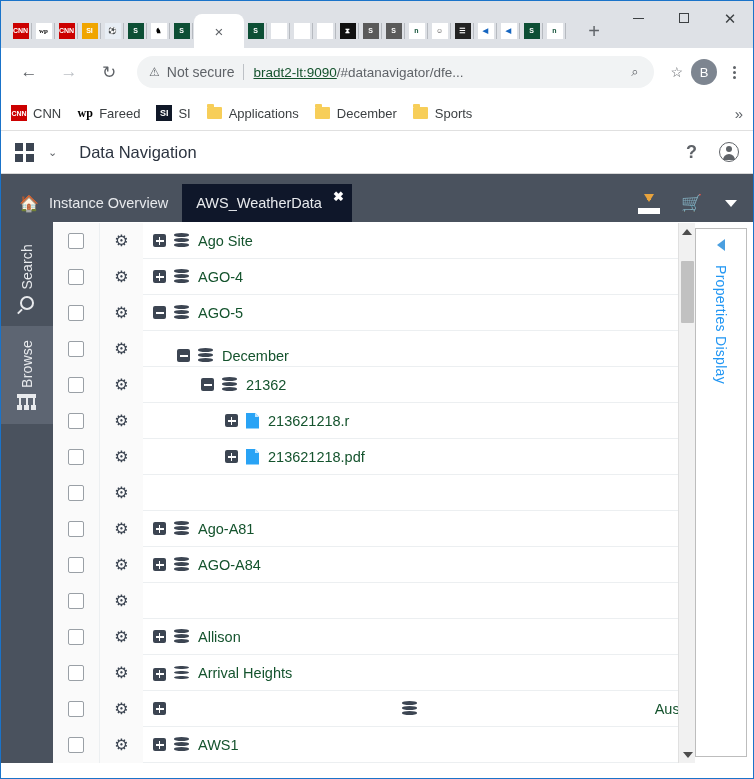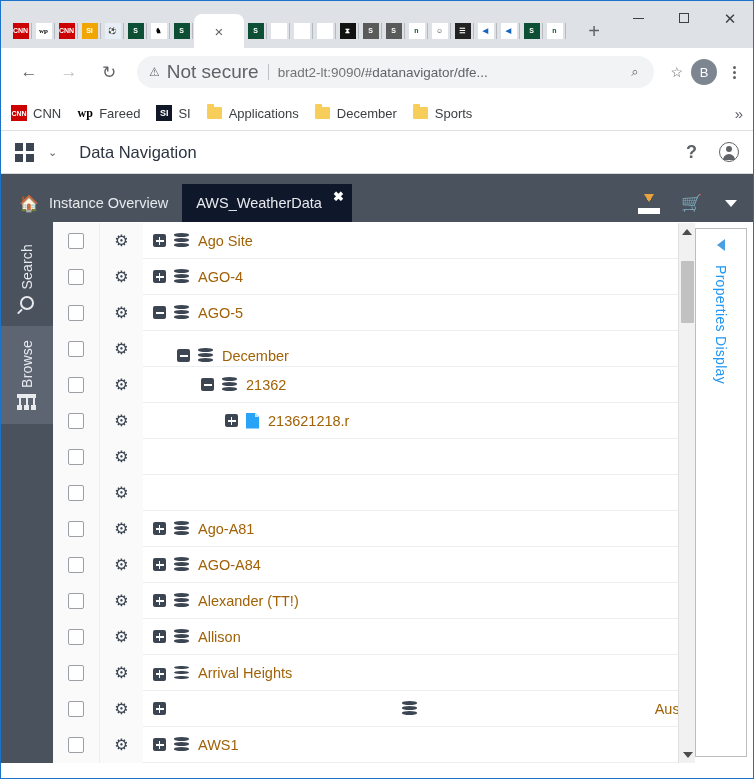--- a/index.html
+++ b/index.html
@@ -98,24 +98,24 @@
     border-radius: 50%;
   }
   .navbtn.disabled { color: #bdc1c6; }
   .omnibox {
     flex: 1; height: 32px; margin: 0 6px 0 8px;
     background: #f1f3f4; border-radius: 16px;
     display: flex; align-items: center; padding: 0 12px;
     overflow: hidden;
   }
   .warn-ico { font-size: 12px; color:#5f6368; margin-right: 7px; }
-  .notsecure { font-size: 19px; color: #5f6368; white-space: nowrap; }
+  .notsecure { font-size: 14px; color: #5f6368; white-space: nowrap; }
   .vbar { width:1px; height:16px; background:#bdc1c6; margin: 0 9px; }
   .urltext { font-size: 13.5px; color: #5f6368; white-space: nowrap; overflow: hidden; }
-  .urltext .host { color: #737373; }
+  .urltext .host { color: #14532d; text-decoration: underline; }
   .omni-right { display:flex; align-items:center; margin-left:auto; }
   .zoomico { font-size: 13px; color:#5f6368; padding: 0 4px; }
   .starico { font-size: 14px; color:#5f6368; padding: 0 2px; margin-left: 8px; }
   .avatar {
     width: 26px; height: 26px; border-radius:50%;
     background: #7d8590; color:#fff; font-size: 13px;
     display:flex; align-items:center; justify-content:center;
     margin: 0 6px;
   }
   .kebab { width: 22px; display:flex; flex-direction:column; align-items:center; gap:2px; }
@@ -264,21 +264,21 @@
   .dbico i:nth-child(3){ top:10.4px; }
   .fileico {
     width: 13px; height: 16px; background:#29a3f5; flex:none; margin-right: 9px;
     position: relative;
     clip-path: polygon(0 0, 68% 0, 100% 26%, 100% 100%, 0 100%);
   }
   .fileico::after {
     content:""; position:absolute; right:0; top:0; width:32%; height:26%;
     background:#bfe6ff;
   }
-  .tlabel { font-size: 14.5px; color:#a16207; white-space:nowrap; }
+  .tlabel { font-size: 14.5px; color:#14532d; white-space:nowrap; }
 
   
   .vscroll {
     position:absolute; right:0; top:0; width:17px; height:100%;
     background:#f1f1f1; border-left:1px solid #e0e0e0;
   }
   .vs-arrow { height:17px; display:flex; align-items:center; justify-content:center; }
   .vs-arrow .up { width:0;height:0;border-left:5px solid transparent;border-right:5px solid transparent;border-bottom:6px solid #4d4d4d; }
   .vs-arrow .dn { width:0;height:0;border-left:5px solid transparent;border-right:5px solid transparent;border-top:6px solid #4d4d4d; }
   .vs-thumb { position:absolute; top: 38px; left:2px; width:13px; height:62px; background:#c1c1c1; border-radius:1px; }
@@ -609,20 +609,25 @@
               <span class="tlabel">213621218.r</span>
             </div>
           </div>
           <div class="trow">
             <div class="cb-cell">
               <span class="chk"></span>
             </div>
             <div class="gear-cell">
               <span class="gear">⚙</span>
             </div>
+            <div class="label-cell" style="padding-left: 82px;">
+              <span class="expander plus"></span>
+              <span class="fileico"></span>
+              <span class="tlabel">213621218.pdf</span>
+            </div>
           </div>
           <div class="trow">
             <div class="cb-cell">
               <span class="chk"></span>
             </div>
             <div class="gear-cell">
               <span class="gear">⚙</span>
             </div>
           </div>
           <div class="trow">
@@ -658,29 +663,20 @@
               </span>
               <span class="tlabel">AGO-A84</span>
             </div>
           </div>
           <div class="trow">
             <div class="cb-cell">
               <span class="chk"></span>
             </div>
             <div class="gear-cell">
               <span class="gear">⚙</span>
-            </div>
-            <div class="label-cell" style="padding-left: 10px;">
-              <span class="expander plus"></span>
-              <span class="dbico">
-                <i></i>
-                <i></i>
-                <i></i>
-              </span>
-              <span class="tlabel">Alexander (TT!)</span>
             </div>
           </div>
           <div class="trow">
             <div class="cb-cell">
               <span class="chk"></span>
             </div>
             <div class="gear-cell">
               <span class="gear">⚙</span>
             </div>
             <div class="label-cell" style="padding-left: 10px;">

